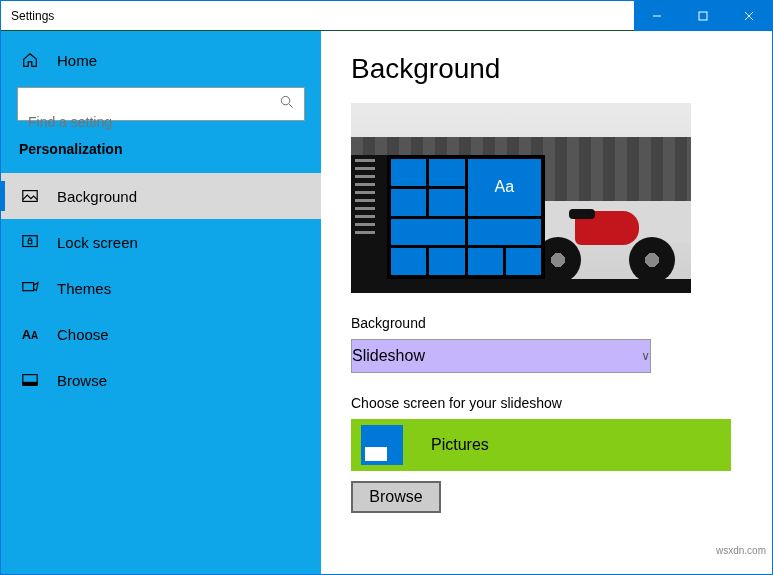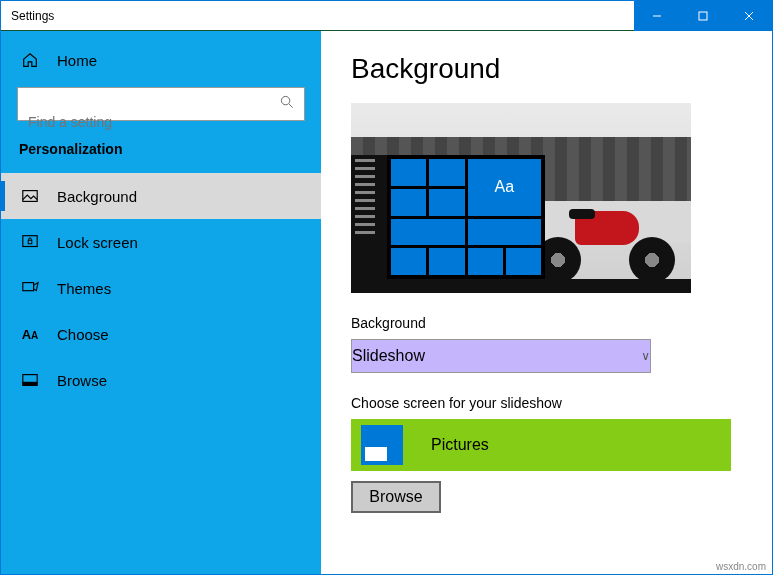--- a/index.html
+++ b/index.html
@@ -43,21 +43,21 @@
   .tile.wide{grid-column:3/5;}
   .tile.wide2{grid-column:1/3;}
   .field-label { font-size: 14px; margin-top: 22px; margin-bottom: 8px; }
   .dropdown { width: 300px; height: 34px; border: 1px solid #999; display: flex; align-items: center; padding: 0 0; justify-content: space-between; cursor:pointer; background:#c4b5fd;}
   .dropdown .chev { font-size: 12px; color:#555; }
   .album-row { width: 380px; height: 52px; background: #84cc16; display: flex; align-items: center; padding: 6px 10px; gap: 28px; }
   .album-icon { width: 42px; height: 40px; background: #0078d7; position: relative; }
   .album-icon::after { content:""; position:absolute; left:4px; bottom:4px; width:22px; height:14px; background:#fff; }
   .browse { margin-top: 10px; width: 90px; height: 32px; border: 2px solid #666; background: #ccc; font-size: 16px; display:flex; align-items:center; justify-content:center; cursor:pointer;}
   .icon svg{width:18px;height:18px;}
-  .watermark{position:absolute; right:6px; bottom:2px; font-size:10px; color:#888;text-align:center;}
+  .watermark{position:absolute; right:6px; bottom:18px; font-size:10px; color:#888;text-align:center;}
 </style>
 </head>
 <body>
 
 <div class="titlebar">
   <div class="title">Settings</div>
   <div class="winbtns">
     <div class="winbtn">
         <svg viewBox="0 0 10 10">
           <line x1="1" y1="5" x2="9" y2="5" stroke="#fff" stroke-width="1"></line>

